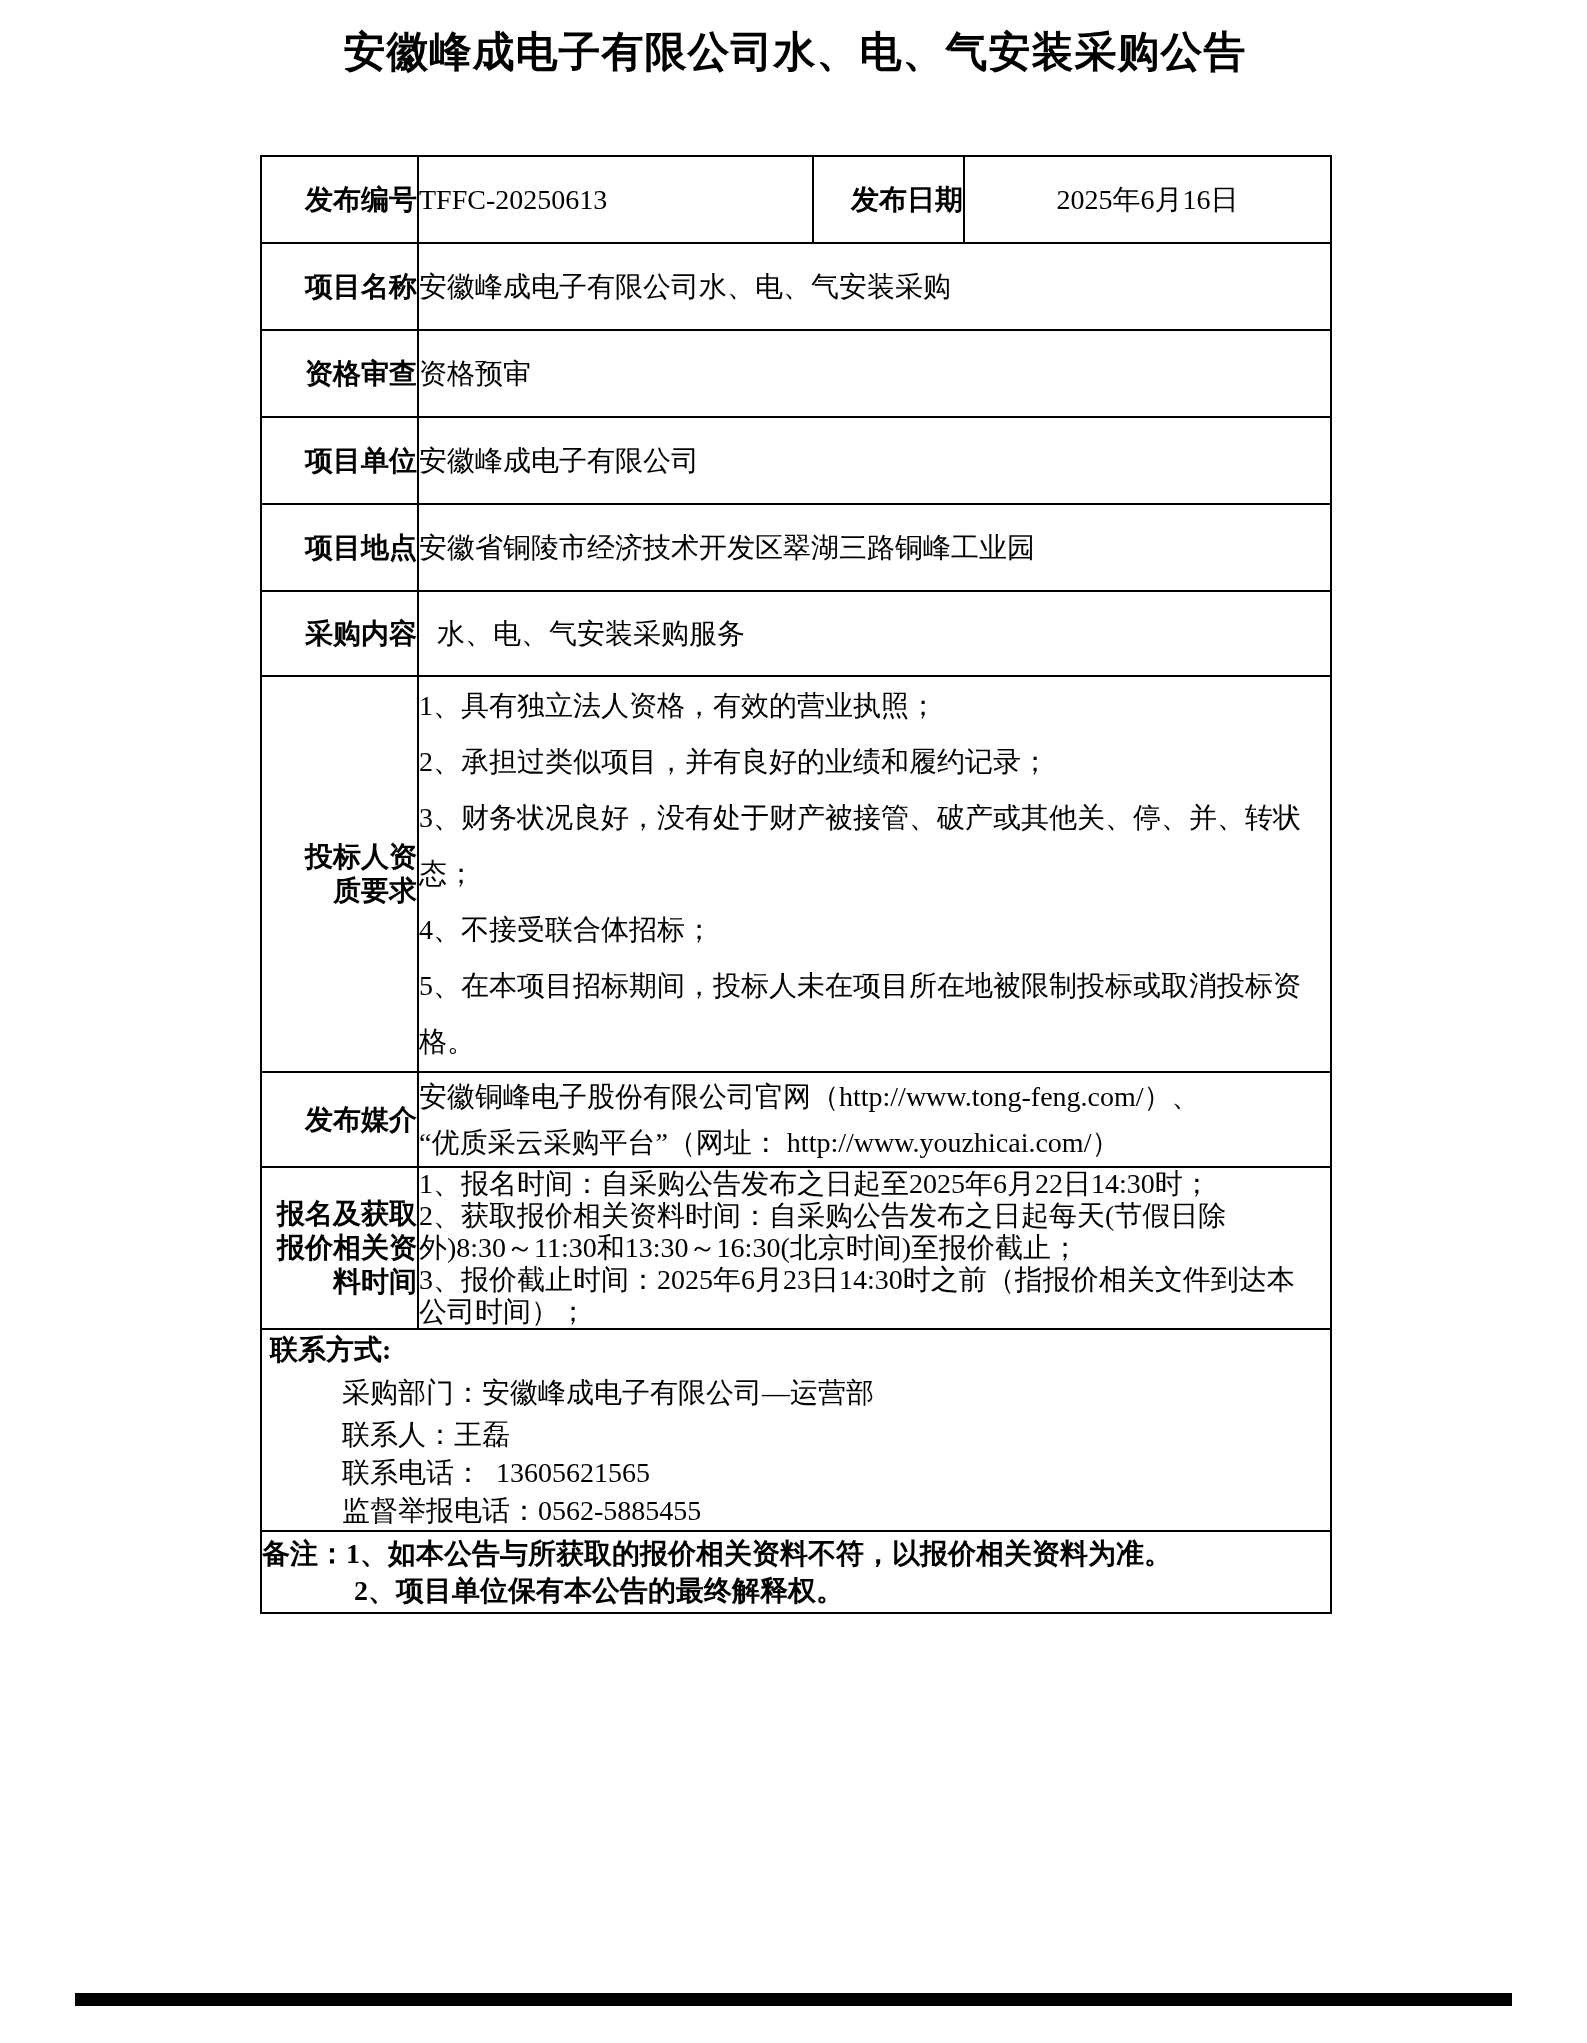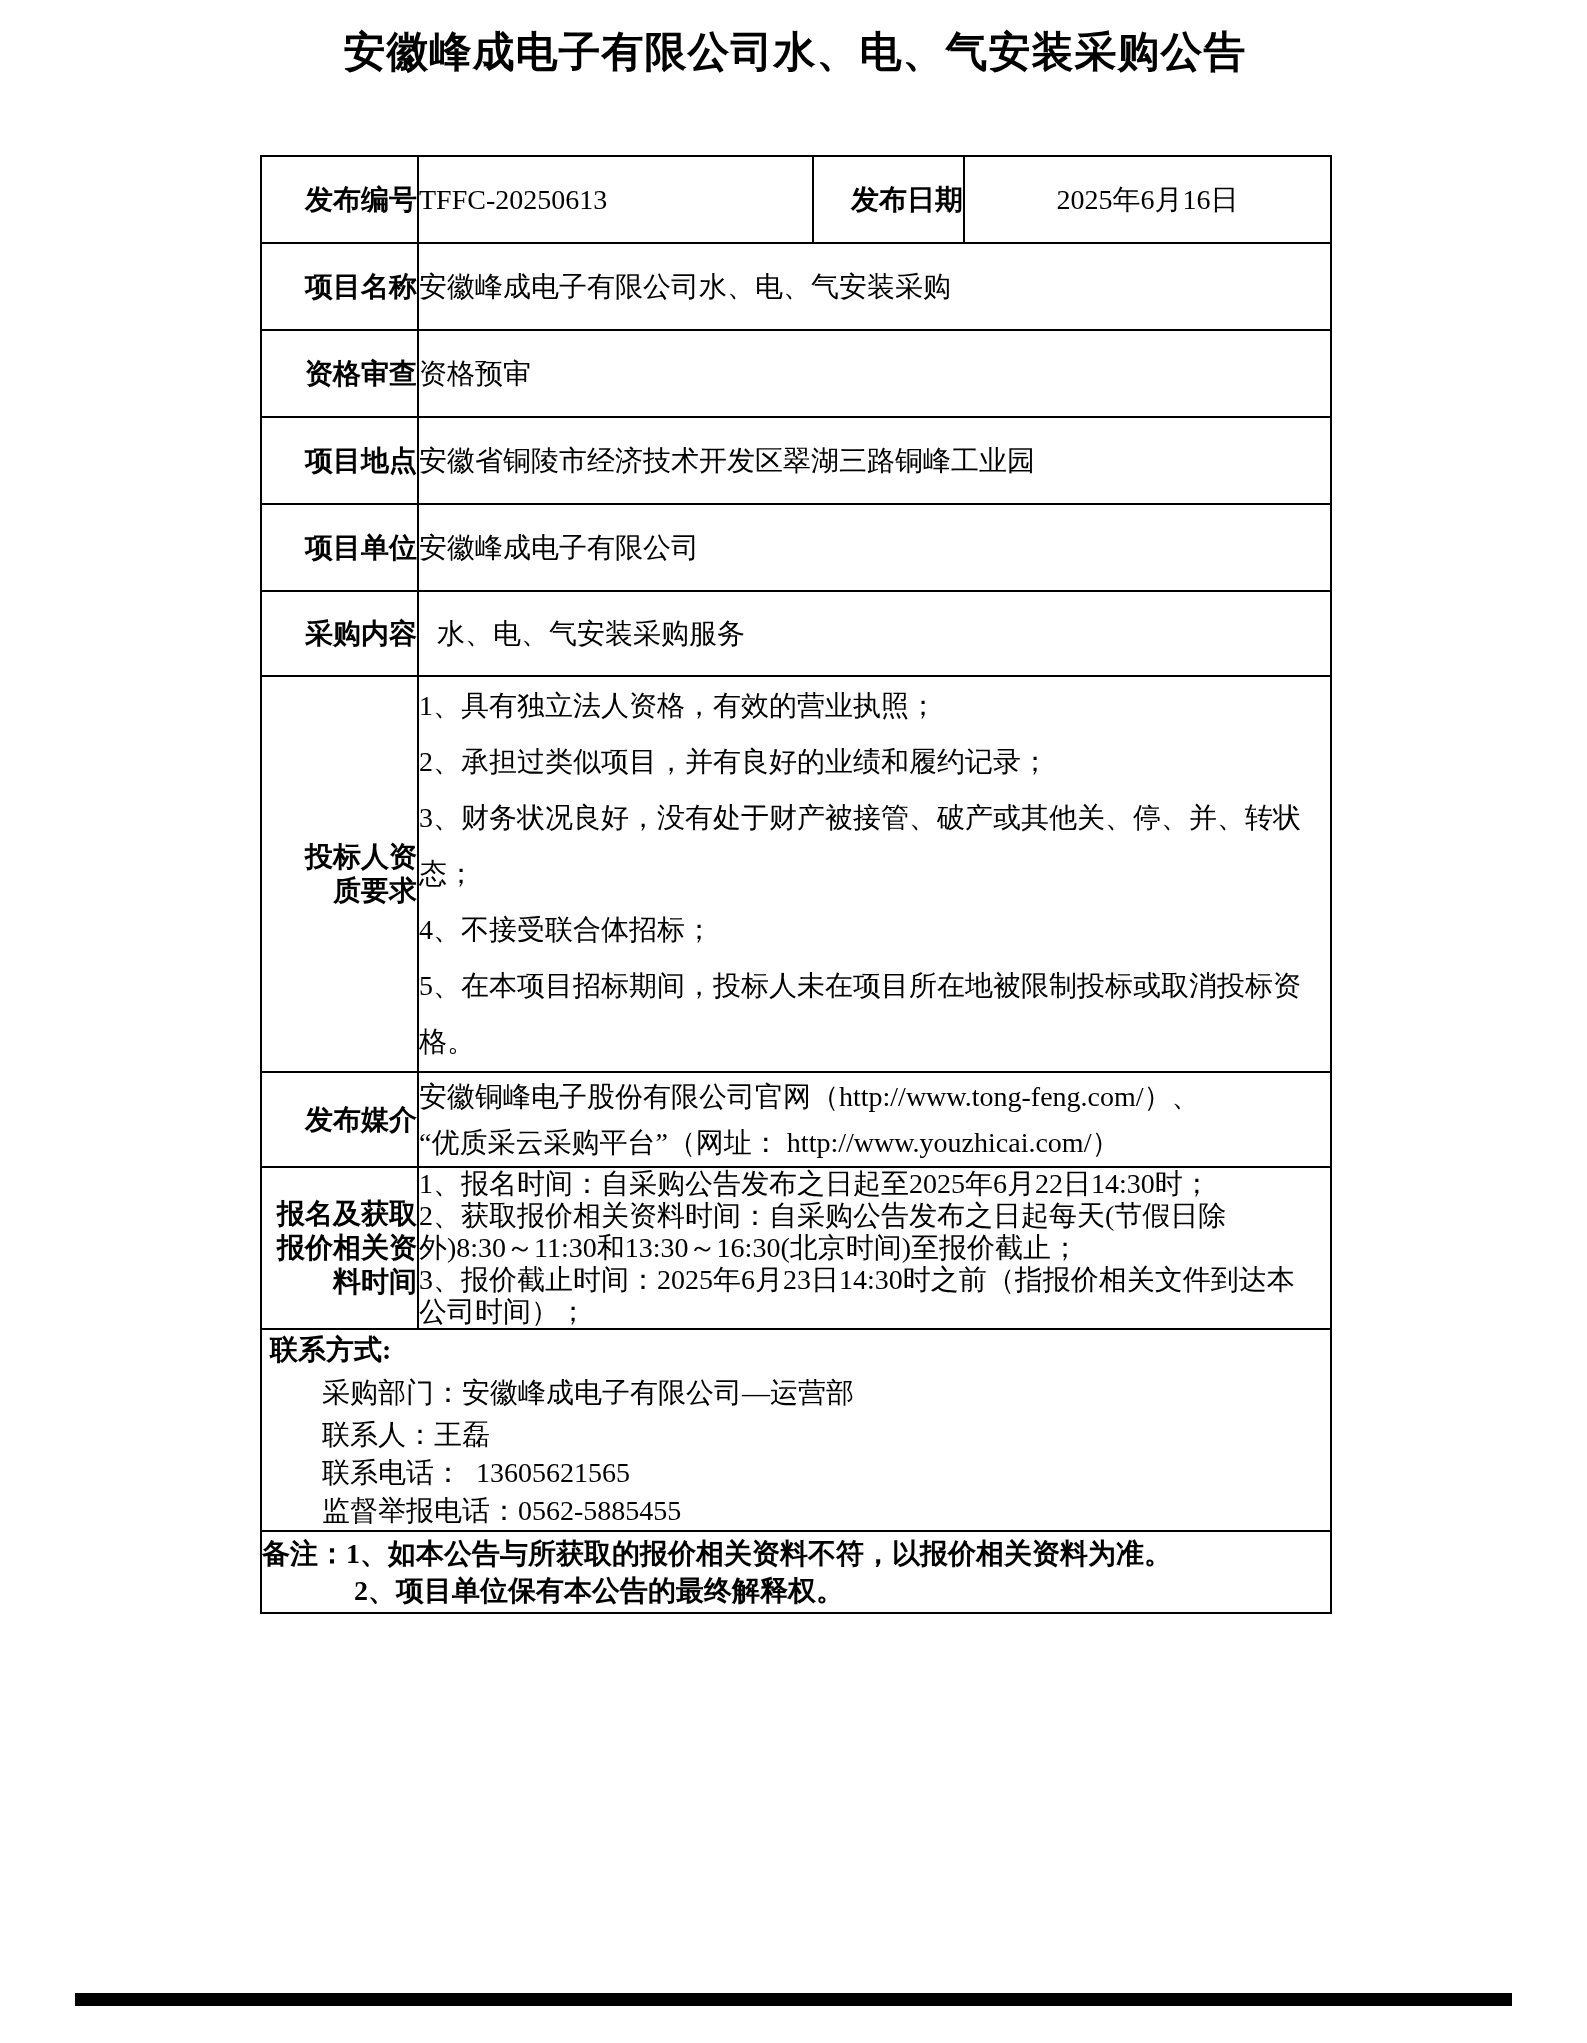--- a/index.html
+++ b/index.html
@@ -45,21 +45,21 @@
   tr.h93 td{ height:93px; }
   tr.h160 td{ height:160px; }
   tr.h170 td{ height:170px; }
   tr.h80 td{ height:80px; }
   .req-cell{ line-height:56px; padding-left:6px; }
   .media-cell{ line-height:46px; padding-left:6px; }
   .signup-cell{ line-height:32px; padding-left:4px; vertical-align:middle; }
   .signup-cell div{ white-space:pre-wrap; }
   .contact-cell{ vertical-align:top; padding:10px 0 0 10px; }
   .contact-heading{ font-weight:bold; line-height:40px;padding-left:8px; }
-  .contact-line{ padding-left:60px; line-height:38px; white-space:pre-wrap; }
+  .contact-line{ padding-left:80px; line-height:38px; white-space:pre-wrap; }
   .contact-line.first{ line-height:46px; }
   .remark-cell{ vertical-align:top; font-weight:bold; line-height:37px; padding:4px 0 0 8px; }
   .remark-line2{ padding-left:92px; }
   .footer-bar{
     position:absolute;
     left:75px;top:1993px;
     width:1437px;height:13px;
     background:#000;
   }
 </style>
@@ -88,27 +88,27 @@
     <td class="lbl">项目名称</td>
     <td class="val" colspan="3">安徽峰成电子有限公司水、电、气安装采购</td>
   </tr>
 
   <tr class="h85">
     <td class="lbl">资格审查</td>
     <td class="val" colspan="3">资格预审</td>
   </tr>
 
   <tr class="h85">
-    <td class="lbl">项目地点</td>
-    <td class="val" colspan="3">安徽省铜陵市经济技术开发区翠湖三路铜峰工业园</td>
+    <td class="lbl">项目单位</td>
+    <td class="val" colspan="3">安徽峰成电子有限公司</td>
   </tr>
 
   <tr class="h85">
-    <td class="lbl">项目单位</td>
-    <td class="val" colspan="3">安徽峰成电子有限公司</td>
+    <td class="lbl">项目地点</td>
+    <td class="val" colspan="3">安徽省铜陵市经济技术开发区翠湖三路铜峰工业园</td>
   </tr>
 
   <tr class="h83">
     <td class="lbl">采购内容</td>
     <td class="val" colspan="3">水、电、气安装采购服务</td>
   </tr>
 
   <tr class="h394">
     <td class="lbl">
       <div>投标人资</div>

